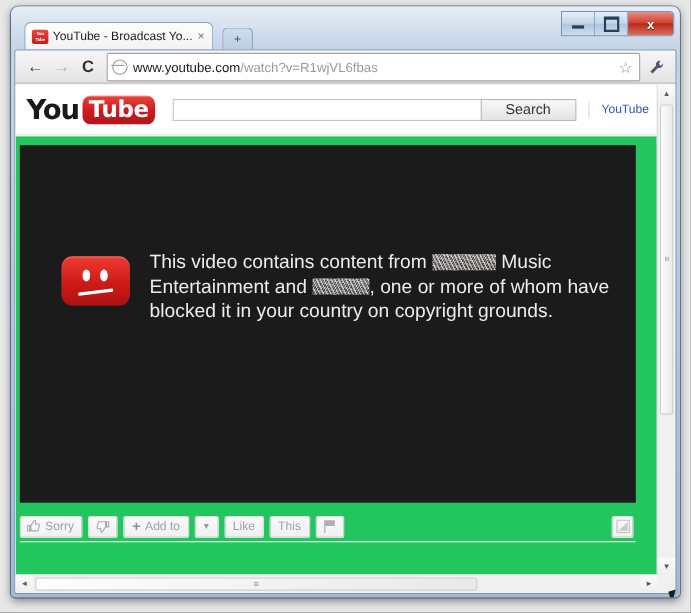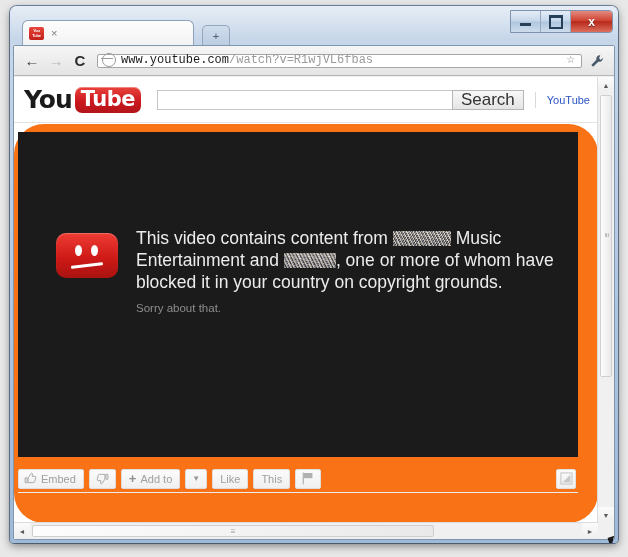--- a/index.html
+++ b/index.html
@@ -57,22 +57,22 @@
 
   
   #chrome-pane{position:absolute;left:3px;top:39px;right:3px;bottom:3px;
     background:#f1f1f1;border:1px solid #8095ae;border-radius:2px;overflow:hidden;}
   #toolbar{height:30px;background:linear-gradient(to bottom,#f6f6f6,#e4e4e4);
     border-bottom:1px solid #b6b6b6;display:flex;align-items:center;padding:0 6px;box-sizing:border-box;}
   .navbtn{width:24px;height:24px;display:flex;align-items:center;justify-content:center;
     font-size:15px;color:#3a3a3a;}
   #nav-forward{color:#b4b4b4;}
   #nav-reload{font-size:15px;font-weight:bold;color:#2d2d2d;}
-  #omnibox{flex:1 1 auto;height:14px;margin:0 4px 0 5px;background:#fff;
-    border:1px solid #a5a5a5;border-radius:2px;display:flex;align-items:flex-end;padding:0 4px;box-sizing:border-box;font-family:Liberation Mono, monospace;}
+  #omnibox{flex:1 1 auto;height:26px;margin:0 4px 0 5px;background:#fff;
+    border:1px solid #a5a5a5;border-radius:2px;display:flex;align-items:center;padding:0 4px;box-sizing:border-box;}
   #page-icon{width:12px;height:12px;border-radius:50%;border:1.6px solid #9a9a9a;flex:0 0 auto;margin-right:5px;
     position:relative;}
   #page-icon::after{content:"";position:absolute;left:-1.6px;top:4px;width:12px;height:1.4px;background:#9a9a9a;}
   #url{flex:1 1 auto;font-size:12px;color:#9a9a9a;white-space:nowrap;overflow:hidden;}
   #url b{color:#1a1a1a;font-weight:normal;}
   #star-icon{flex:0 0 auto;font-size:14px;color:#8c8c8c;padding:0 2px;}
   #wrench{width:22px;height:22px;display:flex;align-items:center;justify-content:center;
     font-size:14px;color:#4a5a6b;transform:rotate(-12px);}
 
   
@@ -86,28 +86,28 @@
   #yt-you{font-size:25px;font-weight:bold;color:#1a1a1a;letter-spacing:-1px;
     font-family:"DejaVu Sans",sans-serif;line-height:1;}
   #yt-tube{font-size:21px;font-weight:bold;color:#fff;letter-spacing:-.5px;
     font-family:"DejaVu Sans",sans-serif;line-height:1;
     background:linear-gradient(to bottom,#e8443a 0%,#cc181e 55%,#b3151a 100%);
     border-radius:7px;padding:2px 6px 3px;margin-left:3px;
     box-shadow:inset 0 1px 0 rgba(255,255,255,.35);}
   #search-wrap{flex:1 1 auto;display:flex;align-items:center;margin-left:16px;}
   #search-input{flex:1 1 auto;height:20px;background:#fff;border:1px solid #c6c6c6;
     border-right:none;box-sizing:border-box;}
-  #search-button{flex:0 0 auto;height:20px;padding:0 8px;box-sizing:border-box;
+  #search-button{flex:0 0 auto;height:20px;padding:0 22px;box-sizing:border-box;
     background:linear-gradient(to bottom,#f8f8f8,#e4e4e4);border:1px solid #b6b6b6;
-    font-size:17px;color:#333;display:flex;align-items:center;}
+    font-size:13px;color:#333;display:flex;align-items:center;}
   #browse-sep{flex:0 0 auto;width:1px;height:16px;background:#d8d8d8;margin:0 11px;}
   #browse-link{flex:0 0 auto;font-size:11px;color:#2b55c4;}
 
   
-  #stage{position:absolute;left:0;top:47px;right:0;bottom:0;background:#f97316;border-radius:30px;}
+  #stage{position:absolute;left:0;top:47px;right:0;bottom:0;background:#22c55e;}
   #player{position:absolute;left:4px;top:8px;width:560px;height:325px;background:#1b1b1b;}
   #notice{position:absolute;left:38px;top:95px;right:24px;display:flex;align-items:flex-start;}
   #sad-icon{flex:0 0 auto;width:62px;height:45px;border-radius:10px;margin:6px 18px 0 0;
     background:linear-gradient(to bottom,#ee3c33 0%,#cf1a17 55%,#a81310 100%);
     position:relative;box-shadow:inset 0 1px 1px rgba(255,255,255,.25);}
   .eye{position:absolute;top:12px;width:7px;height:11px;border-radius:50%;background:#fff;}
   #eye-l{left:19px;} #eye-r{left:35px;}
   #mouth{position:absolute;left:15px;top:31px;width:32px;height:3px;background:#fff;
     transform:rotate(-7deg);border-radius:1px;}
   #notice-text{flex:1 1 auto;}
@@ -182,20 +182,21 @@
         <span>x</span>
       </div>
   </div>
 
   <div id="tabstrip">
     <div id="tab">
       <span id="tab-favicon">
           <span>You</span>
           <span>Tube</span>
         </span>
+      <span id="tab-title">YouTube - Broadcast Yo...</span>
       <span id="tab-close">×</span>
     </div>
     <div id="newtab">
         <span>+</span>
       </div>
   </div>
 
   <div id="chrome-pane">
 
     <div id="toolbar">
@@ -241,31 +242,30 @@
         <div id="stage">
           <div id="player">
             <div id="notice">
               <div id="sad-icon">
                 <span class="eye" id="eye-l"></span>
                 <span class="eye" id="eye-r"></span>
                 <span id="mouth"></span>
               </div>
               <div id="notice-text">
                 <div id="notice-main"><span>This video contains content from </span><span class="redacted" id="redact-1"></span><span> Music Entertainment and </span><span class="redacted" id="redact-2"></span><span>, one or more of whom have blocked it in your country on copyright grounds.</span></div>
-                <div id="notice-sub">Sorry about that.</div>
               </div>
             </div>
           </div>
 
           <div id="actionbar">
             <div class="ybtn" id="btn-like">
               <svg width="13" height="13" viewBox="0 0 16 16">
                 <path d="M5 7.2 8.6 1.8c.6-.7 1.8-.3 1.8.7l-.3 2.9h3.3c.8 0 1.3.7 1.1 1.4l-1.4 5.3c-.1.6-.7 1-1.3 1H5zM1.4 7.2h2.4v6H1.4z" fill="none" stroke="#a8a8a8" stroke-width="1.2" stroke-linejoin="round"></path>
               </svg>
-              <span>Embed</span>
+              <span>Sorry</span>
             </div>
             <div class="ybtn" id="btn-dislike">
               <svg width="13" height="13" viewBox="0 0 16 16">
                 <path d="M11 8.8 7.4 14.2c-.6.7-1.8.3-1.8-.7l.3-2.9H2.6c-.8 0-1.3-.7-1.1-1.4l1.4-5.3c.1-.6.7-1 1.3-1H11zM14.6 8.8h-2.4v-6h2.4z" fill="none" stroke="#a8a8a8" stroke-width="1.2" stroke-linejoin="round"></path>
               </svg>
             </div>
             <div class="ybtn" id="btn-addto">
               <span class="plus">+</span>
               <span>Add to</span>
             </div>

